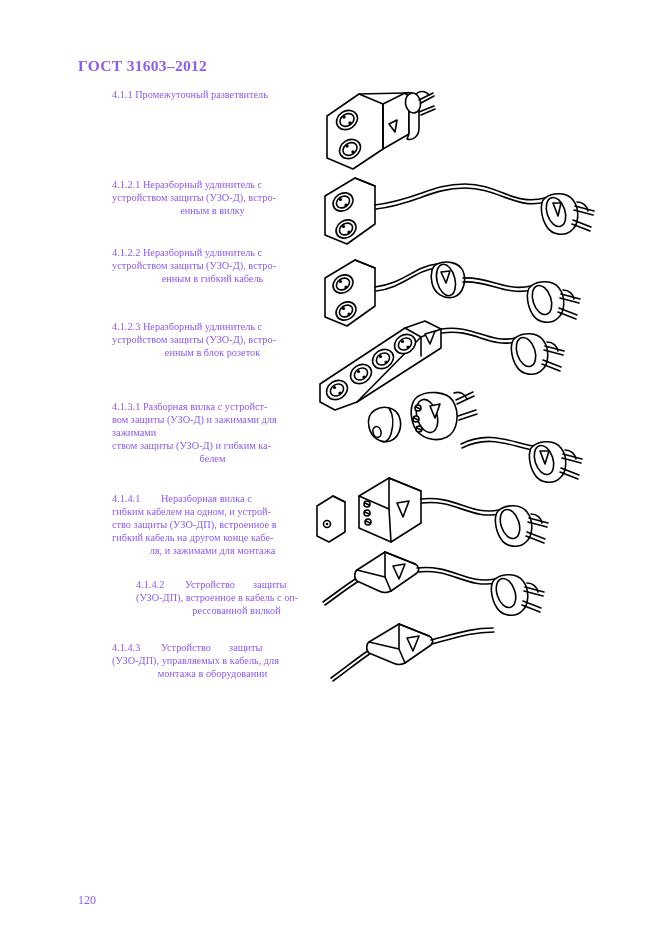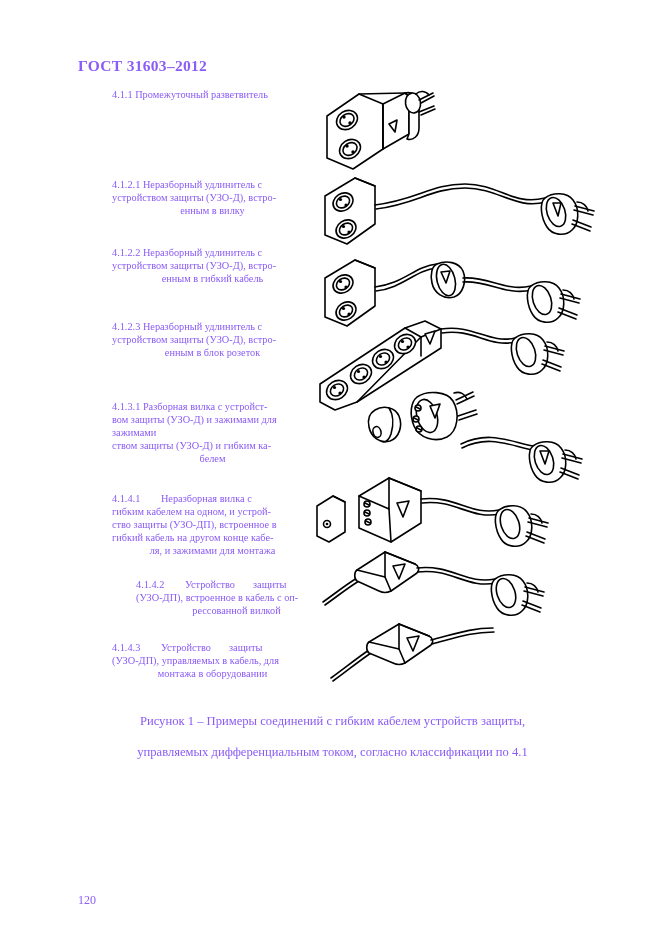--- a/index.html
+++ b/index.html
@@ -395,20 +395,16 @@
 
         <path d="M94 566 L106 564 L100 579 Z" fill="#fff"></path>
 
         <path d="M118 568 C142 562 158 556 180 556"></path>
         <path d="M119 572 C142 566 158 560 181 560"></path>
       </g>
 
     </svg>
   </div>
 
-  <div class="fig-caption">
-    <div>Рисунок 1 – Примеры соединений с гибким кабелем устройств защиты,</div>
-    <div>управляемых дифференциальным током, согласно классификации по 4.1</div>
-  </div>
 
   <div class="page-number">120</div>
 
 </div>
 
 </body></html>

